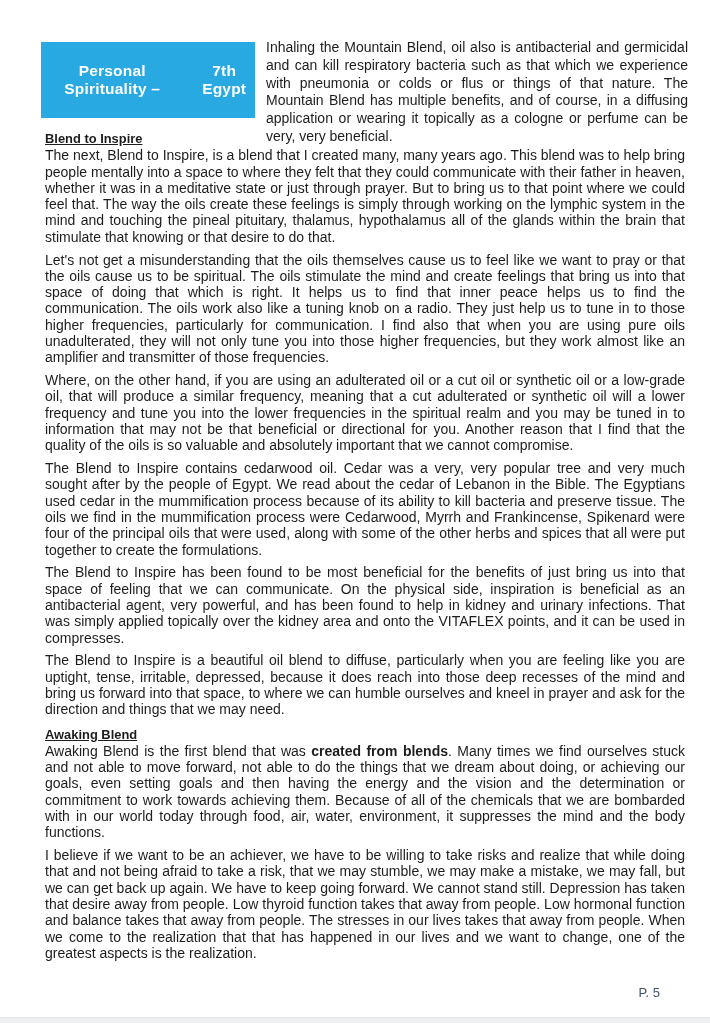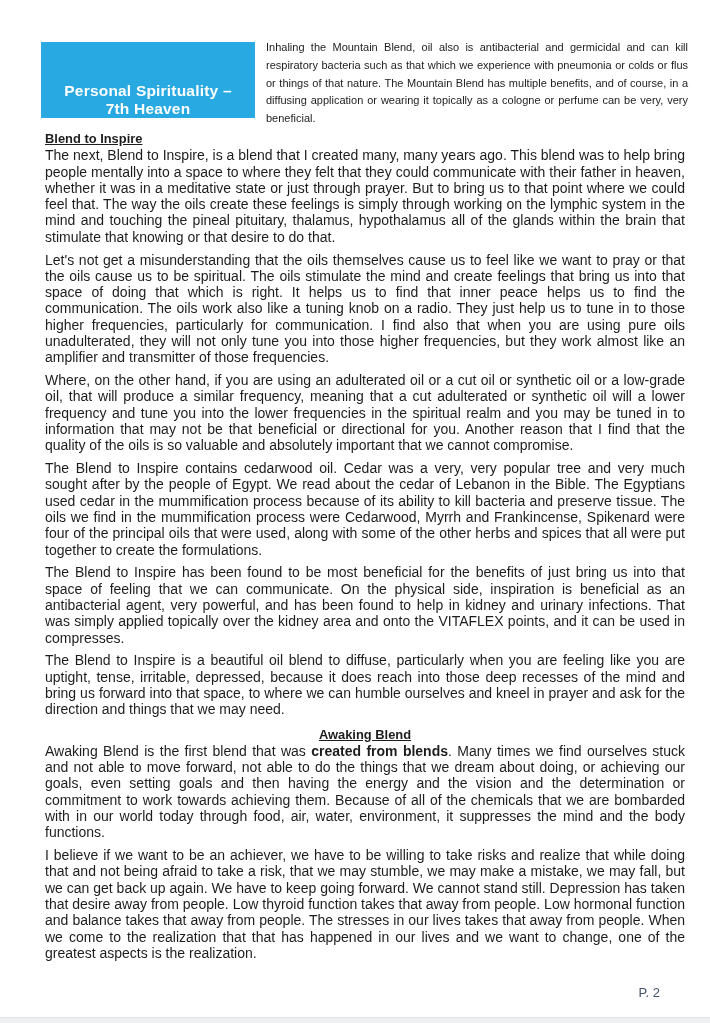--- a/index.html
+++ b/index.html
@@ -14,43 +14,44 @@
   .header-row {
     position:absolute;
     top:42px; left:41px; right:22px;
     display:flex; align-items:flex-start;
   }
   .title-box {
     flex:none;
     width:214px; height:76px;
     background:#29A9E2;
     color:#ffffff;
-    display:flex; flex-direction:column;
+    display:flex; flex-direction:row;
     justify-content:flex-end; align-items:center;
+    gap:10px;
     font-size:15.5px; font-weight:bold;
     letter-spacing:0.2px;
     text-align:center;
   }
   .intro {
     flex:1;
     margin:-3px 0 0 11px;
     text-align:justify;
-    font-size:11px; line-height:17.8px;
+    font-size:14px; line-height:17.8px;
   }
   .body-col {
     position:absolute;
     left:45px; right:25px; top:131px;
   }
   .section-heading {
     margin:0;
     font-size:12.9px; line-height:16.3px;
     font-weight:bold;
     text-decoration:underline;
   }
-  .section-heading.gapped { margin-top:9px;text-align:center; }
+  .section-heading.gapped { margin-top:9px; }
   .body-col p {
     margin:0 0 6.5px 0;
     text-align:justify;
     font-size:14px; line-height:16.3px;
   }
   .b { font-weight:bold; }
   .page-number {
     position:absolute;
     right:50px; top:985px;
     font-size:13px;
@@ -64,35 +65,35 @@
   }
 </style>
 </head>
 <body>
 
 <div class="page">
 
   <div class="header-row">
     <div class="title-box" style="background: rgb(41, 169, 226);">
       <div class="title-line">Personal Spirituality –</div>
-      <div class="title-line">7th Heaven</div>
+      <div class="title-line">7th Egypt</div>
     </div>
     <p class="intro">Inhaling the Mountain Blend, oil also is antibacterial and germicidal and can kill respiratory bacteria such as that which we experience with pneumonia or colds or flus or things of that nature. The Mountain Blend has multiple benefits, and of course, in a diffusing application or wearing it topically as a cologne or perfume can be very, very beneficial.</p>
   </div>
 
   <div class="body-col">
     <h2 class="section-heading">Blend to Inspire</h2>
     <p>The next, Blend to Inspire, is a blend that I created many, many years ago. This blend was to help bring people mentally into a space to where they felt that they could communicate with their father in heaven, whether it was in a meditative state or just through prayer. But to bring us to that point where we could feel that. The way the oils create these feelings is simply through working on the lymphic system in the mind and touching the pineal pituitary, thalamus, hypothalamus all of the glands within the brain that stimulate that knowing or that desire to do that.</p>
     <p>Let's not get a misunderstanding that the oils themselves cause us to feel like we want to pray or that the oils cause us to be spiritual. The oils stimulate the mind and create feelings that bring us into that space of doing that which is right. It helps us to find that inner peace helps us to find the communication. The oils work also like a tuning knob on a radio. They just help us to tune in to those higher frequencies, particularly for communication. I find also that when you are using pure oils unadulterated, they will not only tune you into those higher frequencies, but they work almost like an amplifier and transmitter of those frequencies.</p>
     <p>Where, on the other hand, if you are using an adulterated oil or a cut oil or synthetic oil or a low-grade oil, that will produce a similar frequency, meaning that a cut adulterated or synthetic oil will a lower frequency and tune you into the lower frequencies in the spiritual realm and you may be tuned in to information that may not be that beneficial or directional for you. Another reason that I find that the quality of the oils is so valuable and absolutely important that we cannot compromise.</p>
     <p>The Blend to Inspire contains cedarwood oil. Cedar was a very, very popular tree and very much sought after by the people of Egypt. We read about the cedar of Lebanon in the Bible. The Egyptians used cedar in the mummification process because of its ability to kill bacteria and preserve tissue. The oils we find in the mummification process were Cedarwood, Myrrh and Frankincense, Spikenard were four of the principal oils that were used, along with some of the other herbs and spices that all were put together to create the formulations.</p>
     <p>The Blend to Inspire has been found to be most beneficial for the benefits of just bring us into that space of feeling that we can communicate. On the physical side, inspiration is beneficial as an antibacterial agent, very powerful, and has been found to help in kidney and urinary infections. That was simply applied topically over the kidney area and onto the VITAFLEX points, and it can be used in compresses.</p>
     <p>The Blend to Inspire is a beautiful oil blend to diffuse, particularly when you are feeling like you are uptight, tense, irritable, depressed, because it does reach into those deep recesses of the mind and bring us forward into that space, to where we can humble ourselves and kneel in prayer and ask for the direction and things that we may need.</p>
 
     <h2 class="section-heading gapped">Awaking Blend</h2>
     <p><span>Awaking Blend is the first blend that was </span><span class="b">created from blends</span><span>. Many times we find ourselves stuck and not able to move forward, not able to do the things that we dream about doing, or achieving our goals, even setting goals and then having the energy and the vision and the determination or commitment to work towards achieving them. Because of all of the chemicals that we are bombarded with in our world today through food, air, water, environment, it suppresses the mind and the body functions.</span></p>
     <p>I believe if we want to be an achiever, we have to be willing to take risks and realize that while doing that and not being afraid to take a risk, that we may stumble, we may make a mistake, we may fall, but we can get back up again. We have to keep going forward. We cannot stand still. Depression has taken that desire away from people. Low thyroid function takes that away from people. Low hormonal function and balance takes that away from people. The stresses in our lives takes that away from people. When we come to the realization that that has happened in our lives and we want to change, one of the greatest aspects is the realization.</p>
   </div>
 
-  <div class="page-number" style="color: rgb(68, 84, 106);">P. 2</div>
+  <div class="page-number" style="color: rgb(68, 84, 106);">P. 5</div>
   <div class="bottom-strip"></div>
 
 </div>
 
 </body></html>

